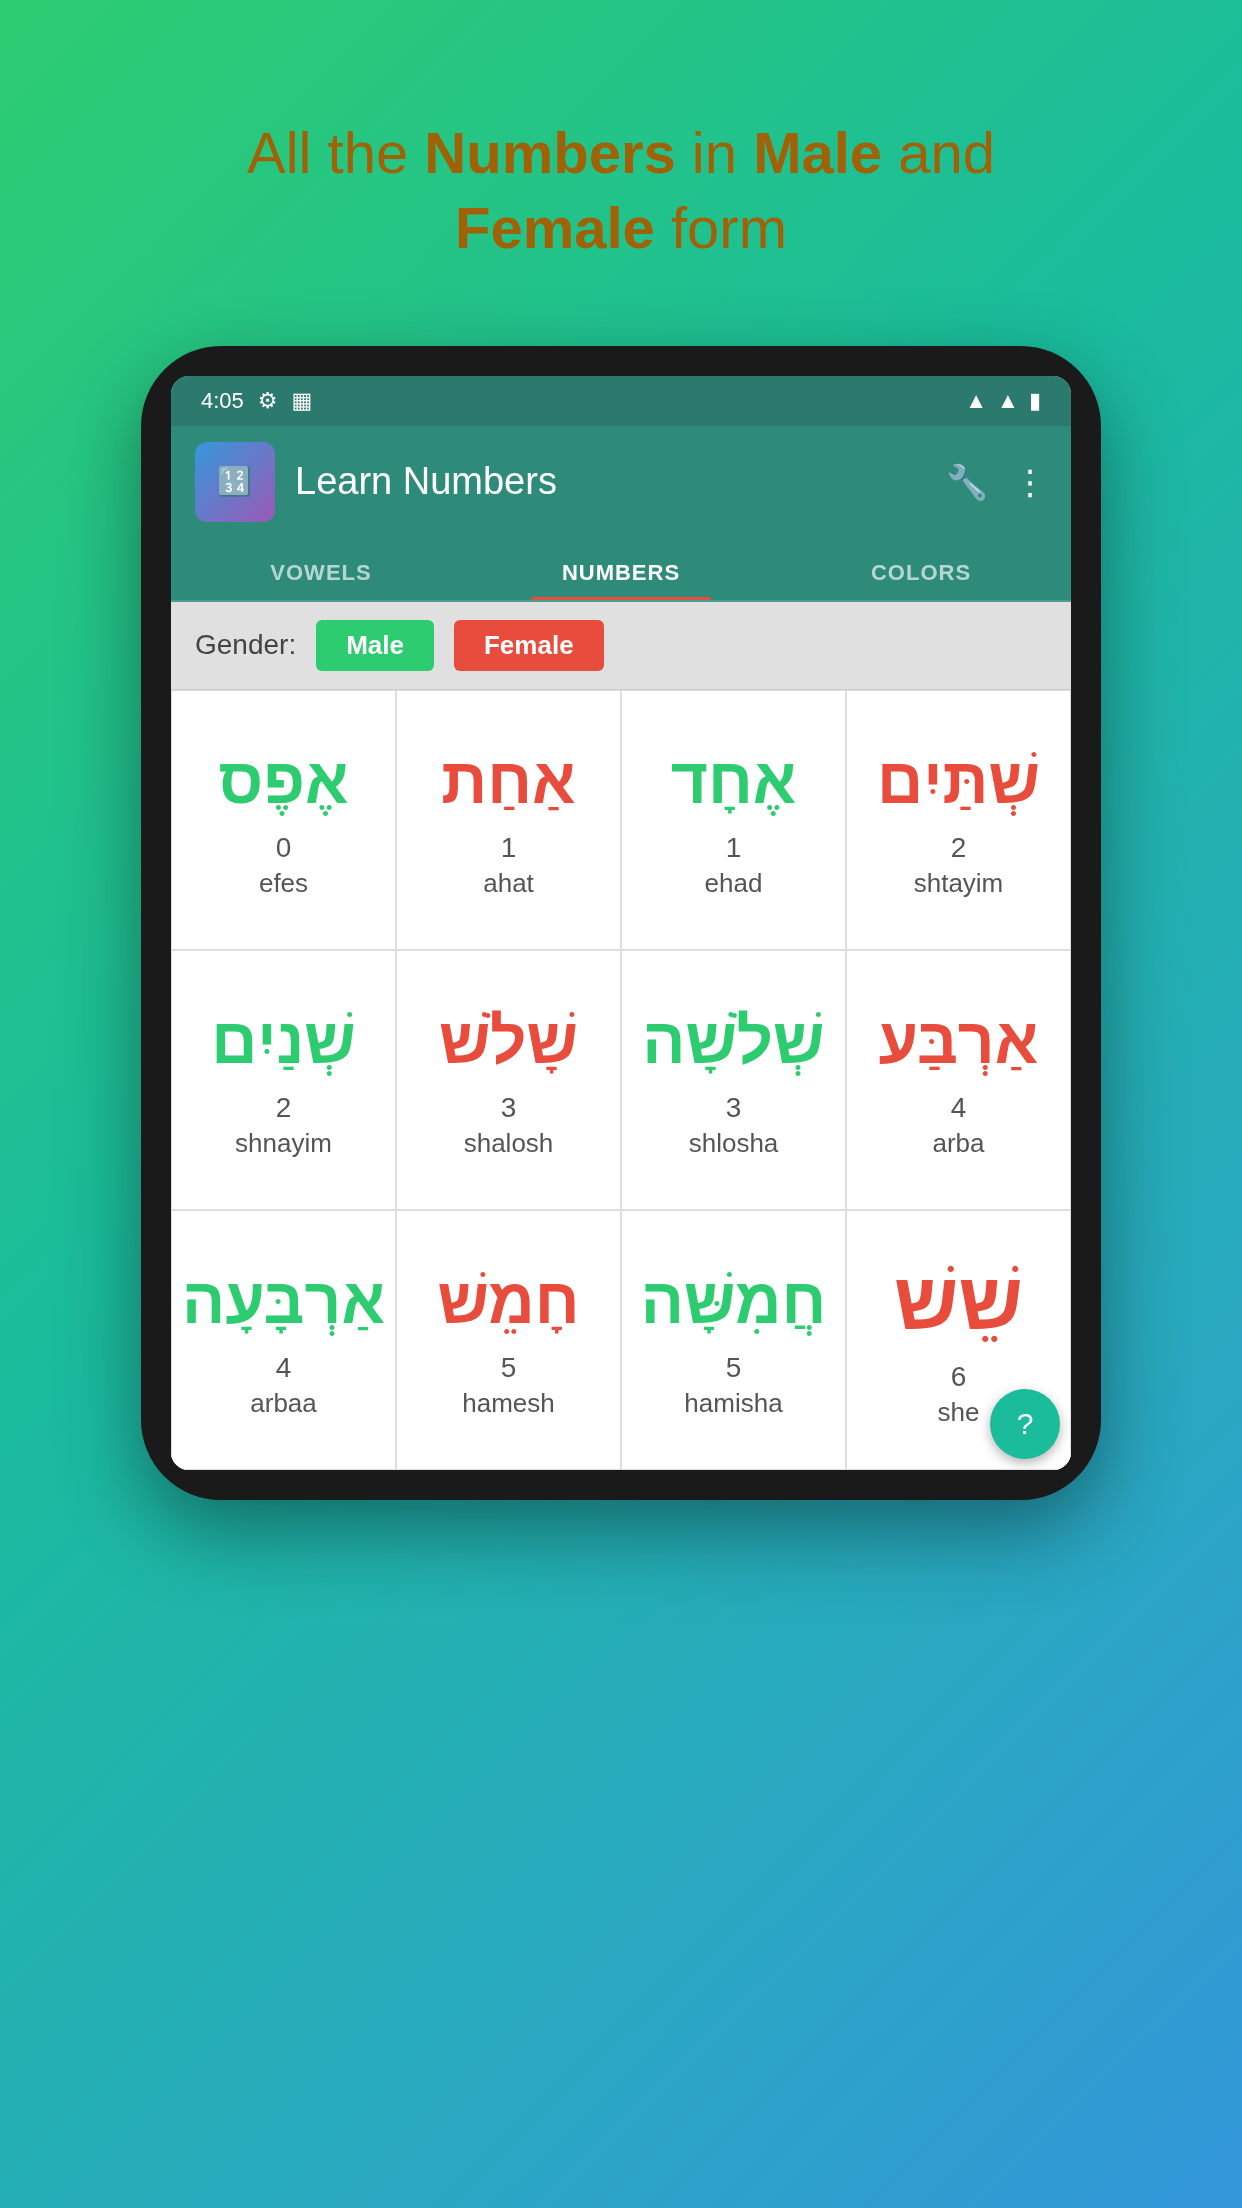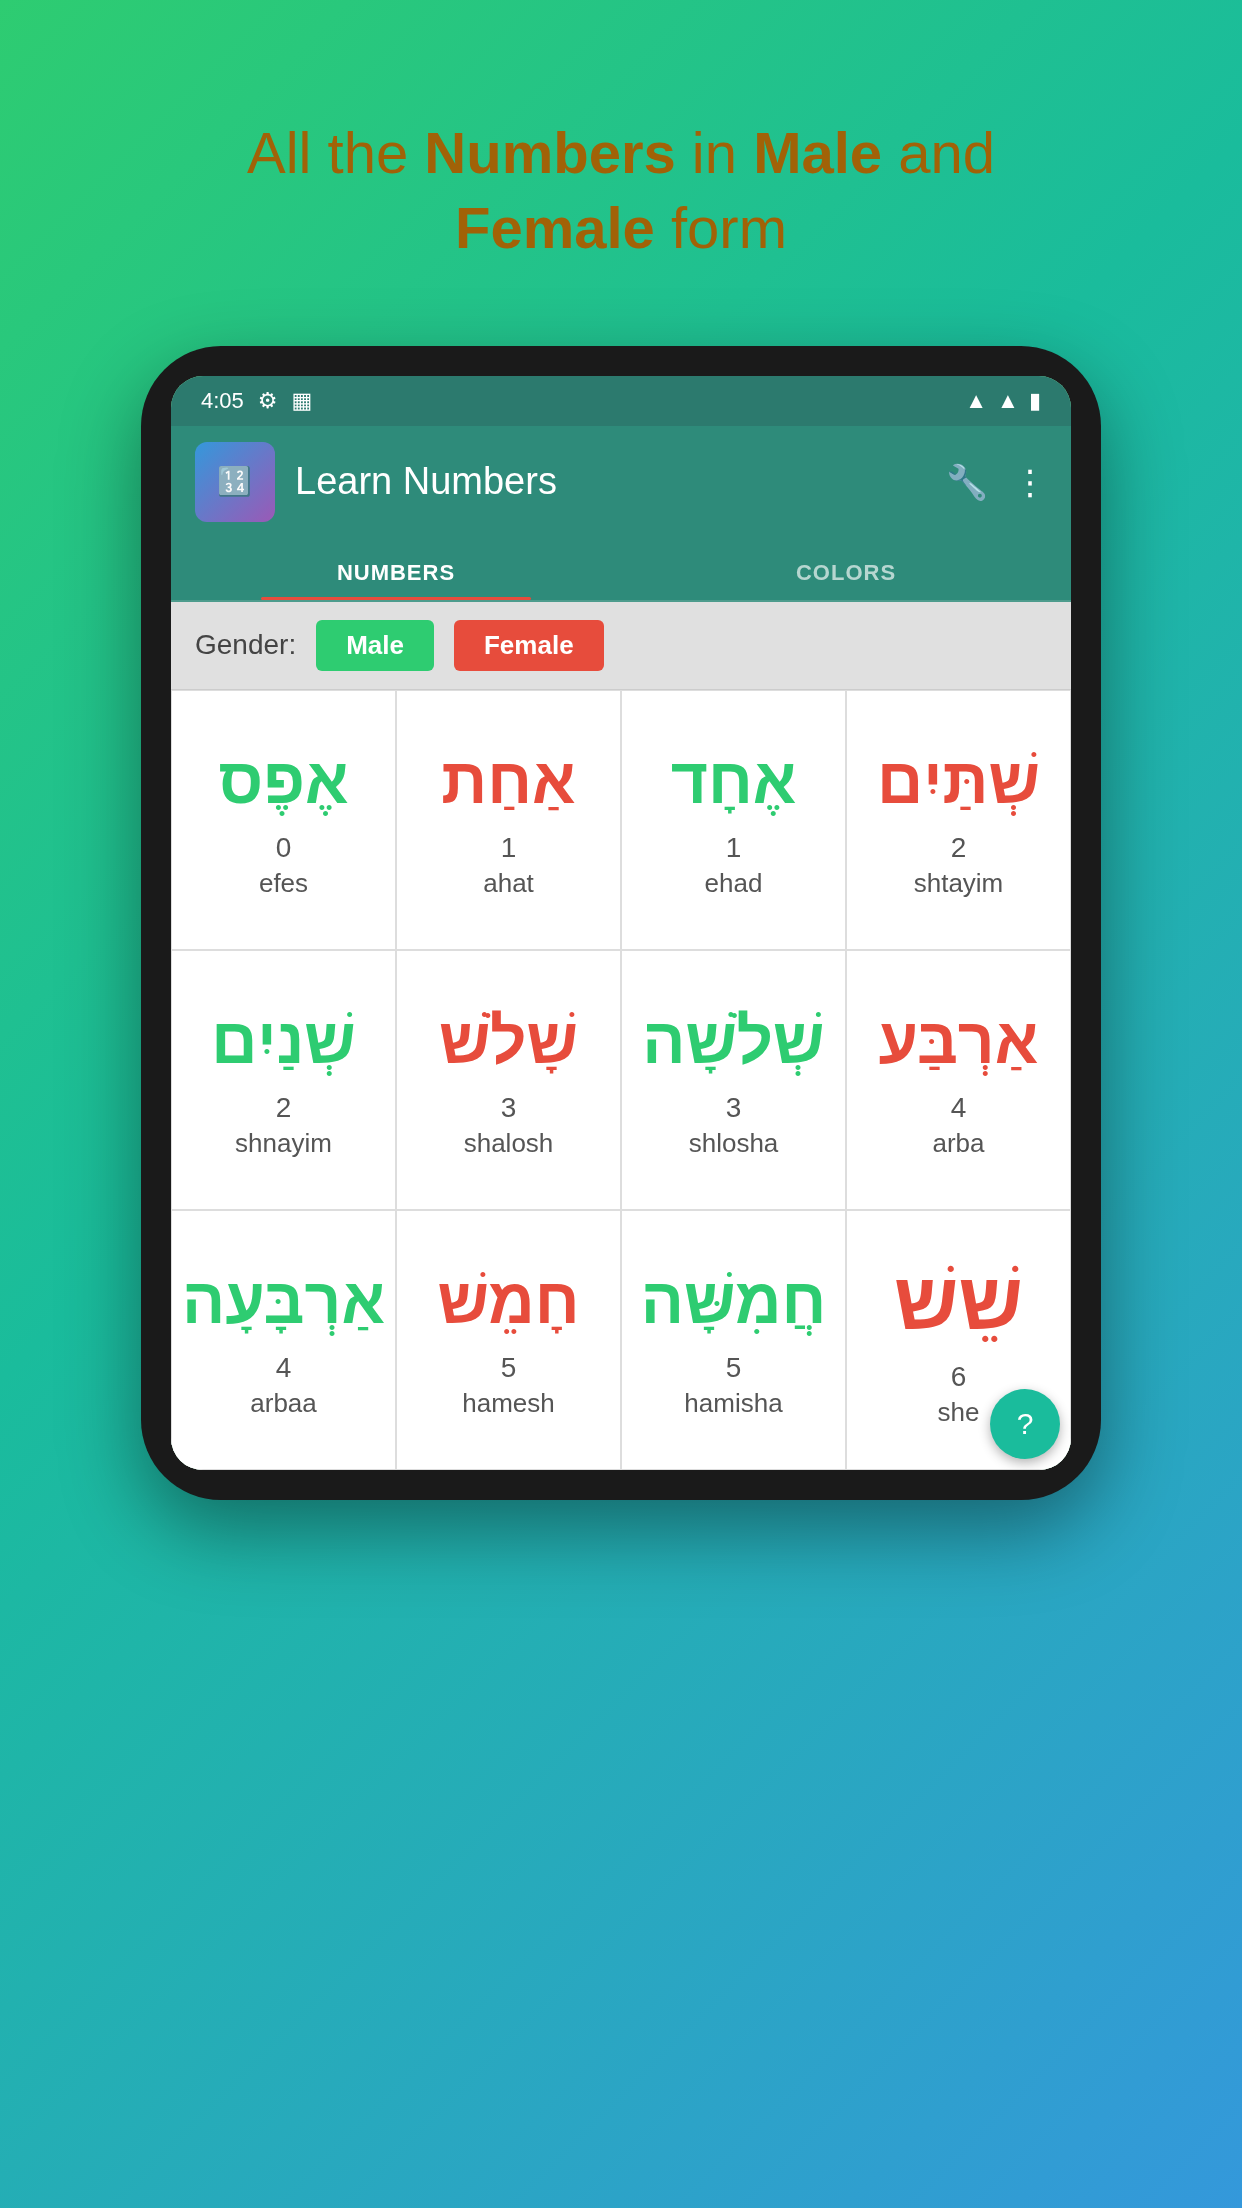--- a/index.html
+++ b/index.html
@@ -31,21 +31,21 @@
     .phone {
       width: 960px;
       background: #1a1a1a;
       border-radius: 80px;
       padding: 30px;
       box-shadow: 0 30px 80px rgba(0,0,0,0.4);
       margin-top: 10px;
     }
 
     .phone-inner {
-      border-radius: 32px;
+      border-radius: 18px;
       overflow: hidden;
       background: #86efac;
     }
 
     
     .status-bar {
       background: #2c7a6e;
       display: flex;
       align-items: center;
       justify-content: space-between;
@@ -251,20 +251,23 @@
         <span>🔢</span>
       </div>
       <div class="app-title">Learn Numbers</div>
       <div class="app-bar-icons">
         <span class="icon-btn">🔧</span>
         <span class="icon-btn">⋮</span>
       </div>
     </div>
 
     <div class="tab-bar">
+      <div class="tab">
+        <span>VOWELS</span>
+      </div>
       <div class="tab active">
         <span>NUMBERS</span>
       </div>
       <div class="tab">
         <span>COLORS</span>
       </div>
     </div>
 
     <div class="content">
 

